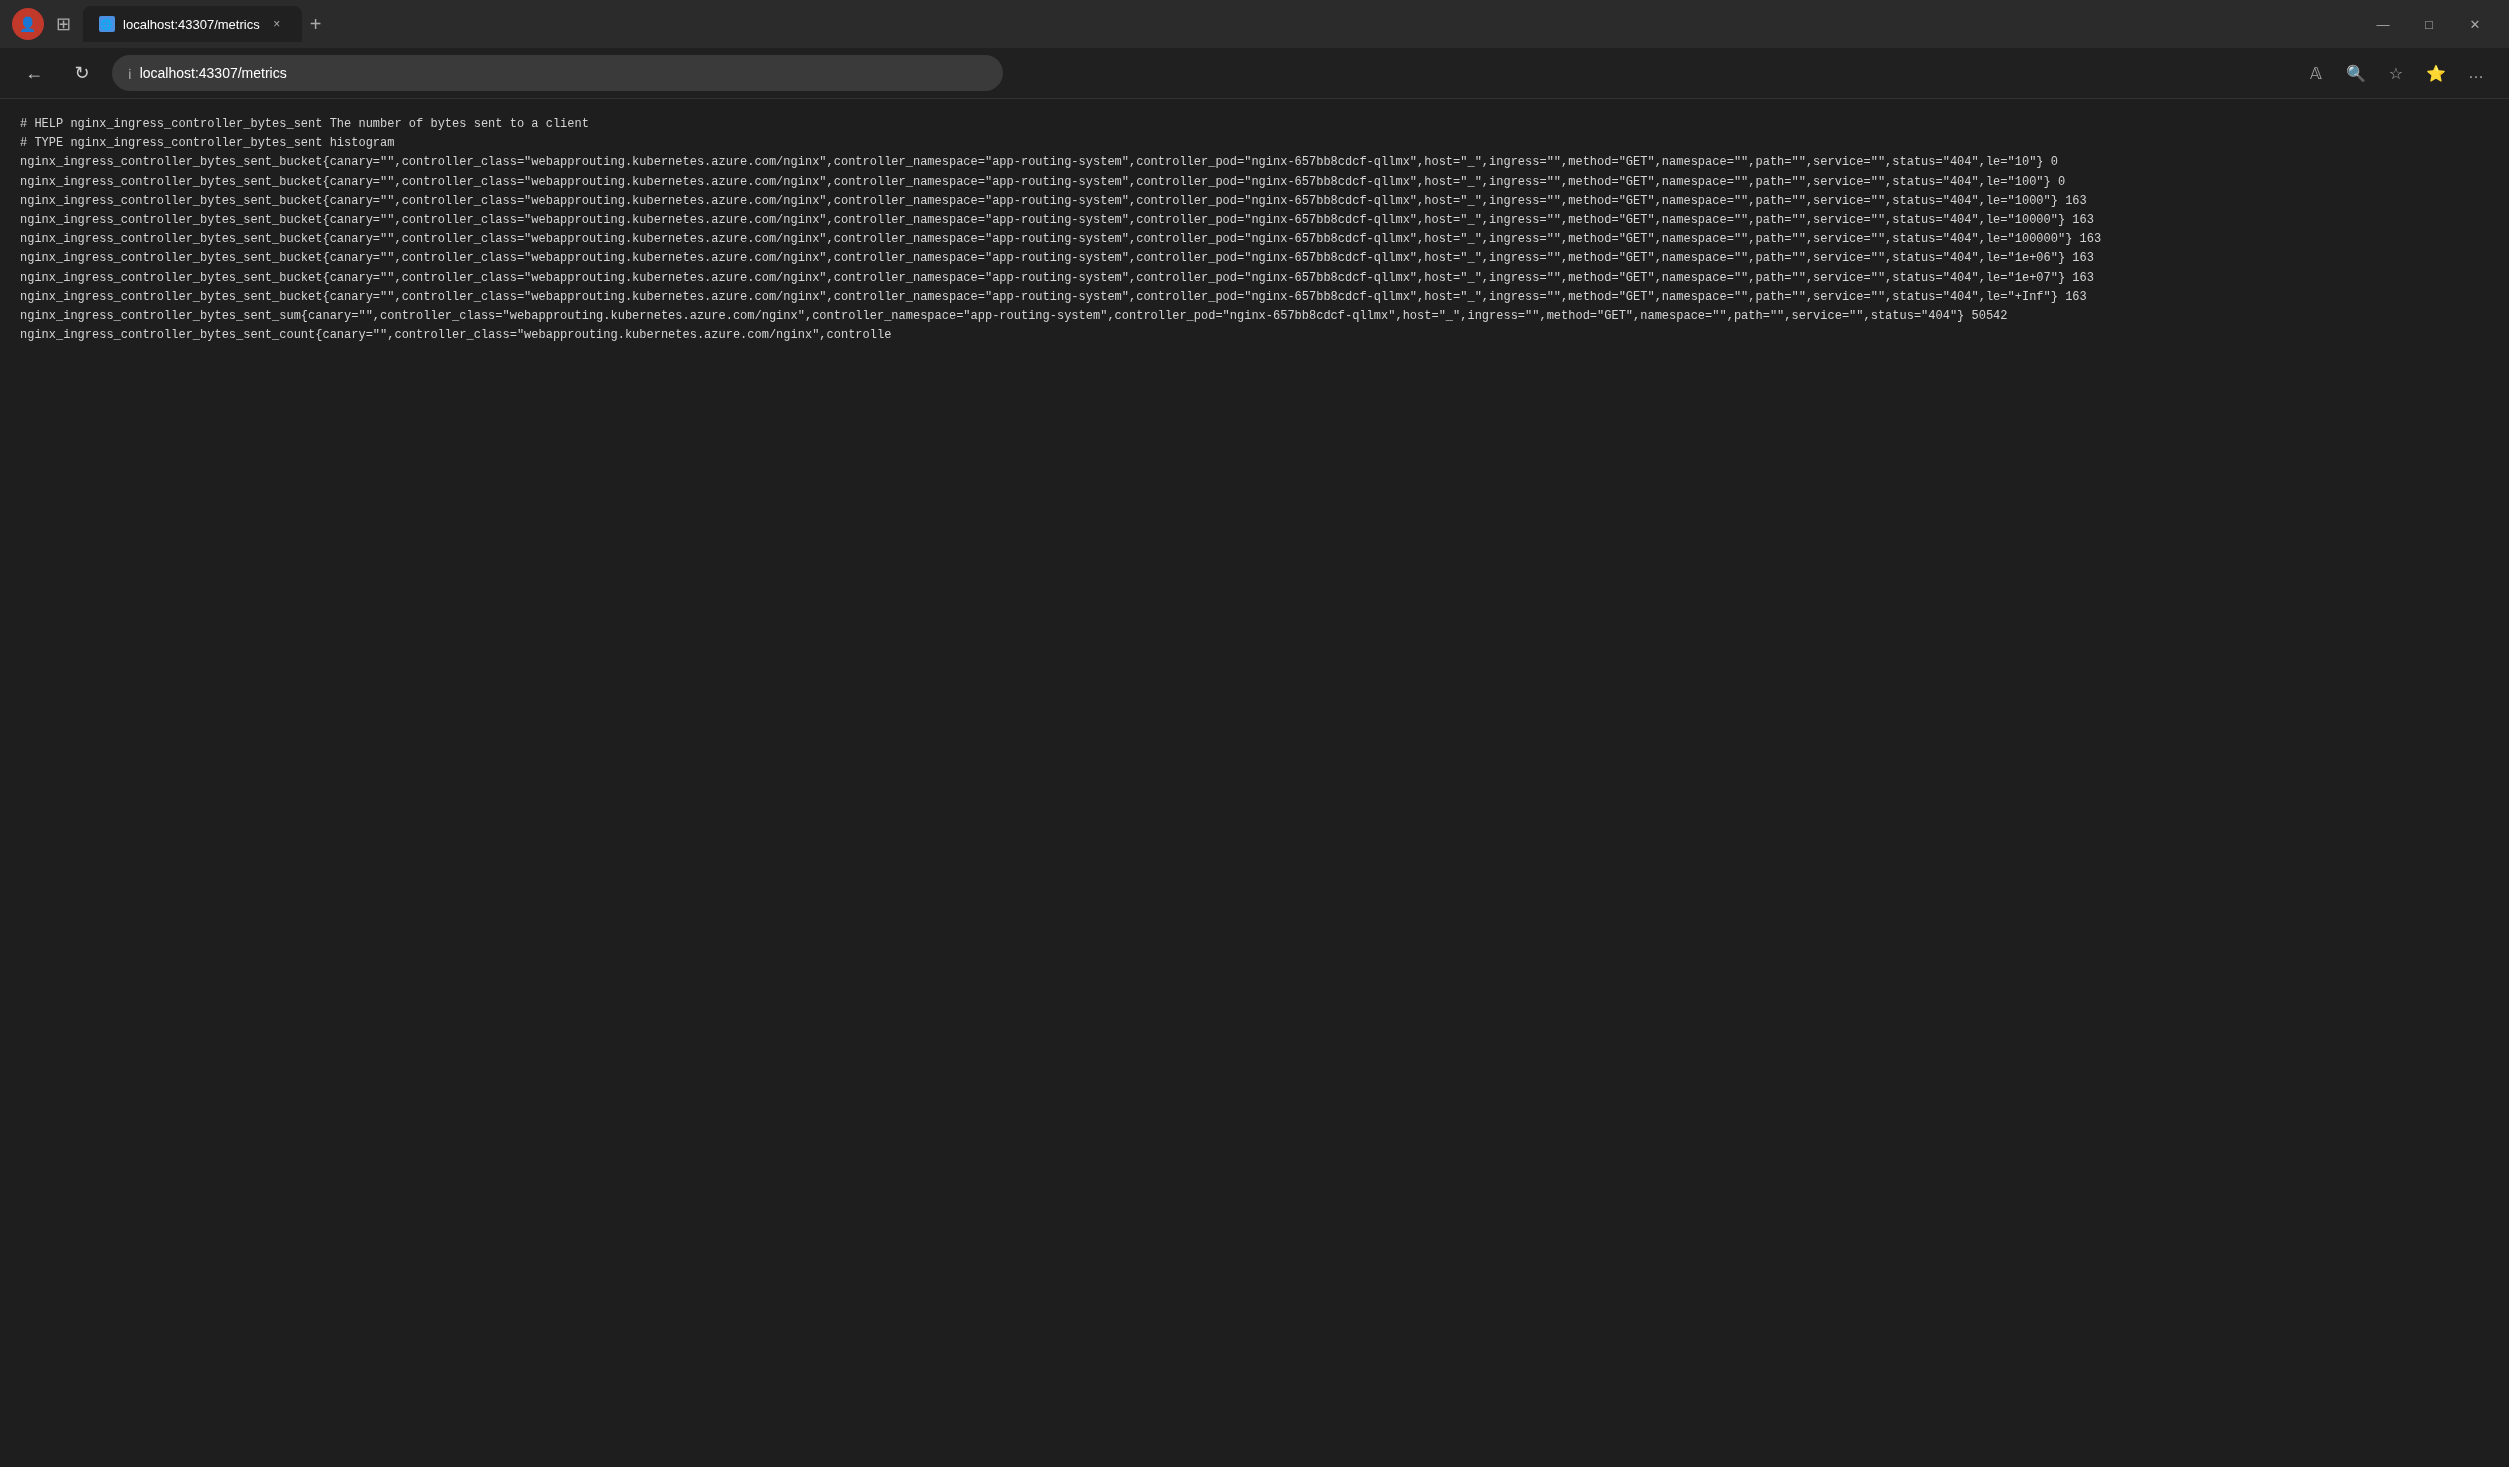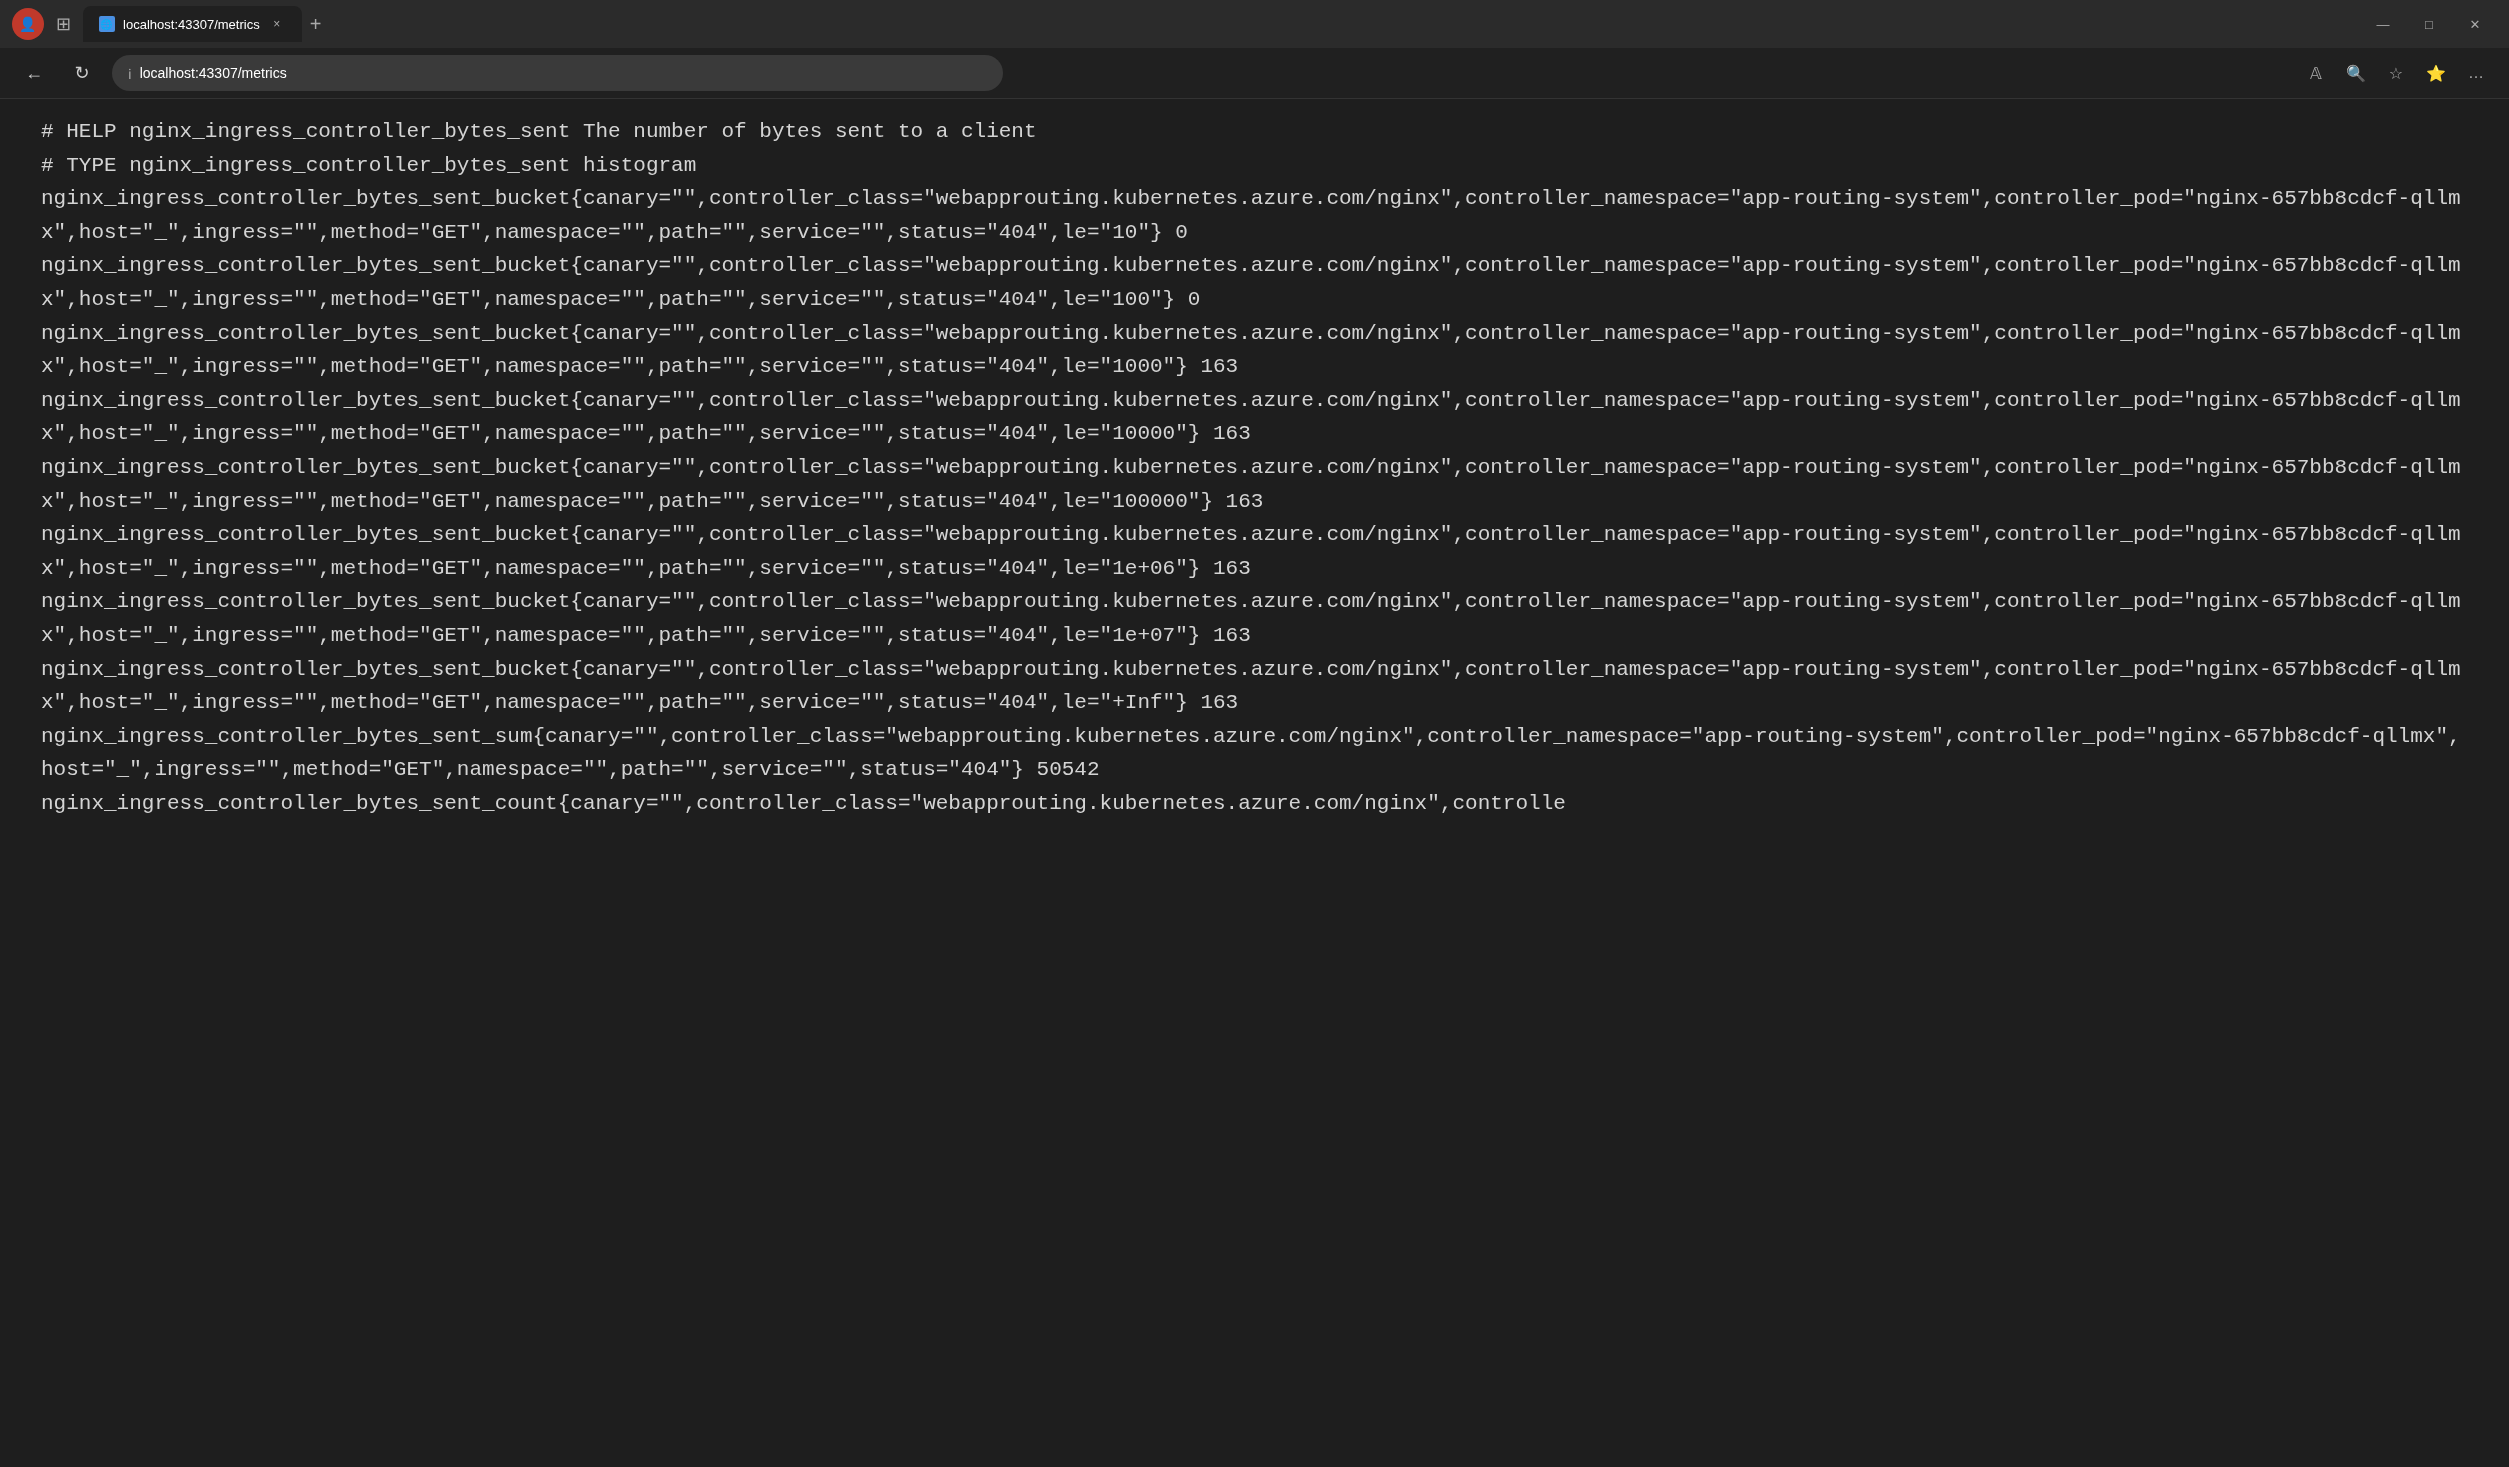--- a/index.html
+++ b/index.html
@@ -189,27 +189,26 @@
       overflow-y: auto;
       overflow-x: hidden;
       padding: 16px 20px;
       display: flex;
       position: relative;
     }
 
     .metrics-text {
       color: #d4d4d4;
       font-family: 'Consolas', 'Courier New', monospace;
-      font-size: 21px;
+      font-size: 12px;
       line-height: 1.6;
       white-space: pre-wrap;
       word-break: break-all;
       flex: 1;
       padding-right: 20px;
-      margin-left: 21px;
     }
 
     ::-webkit-scrollbar {
       width: 12px;
       background: #2d2d2d;
     }
 
     ::-webkit-scrollbar-thumb {
       background: #555;
     }

